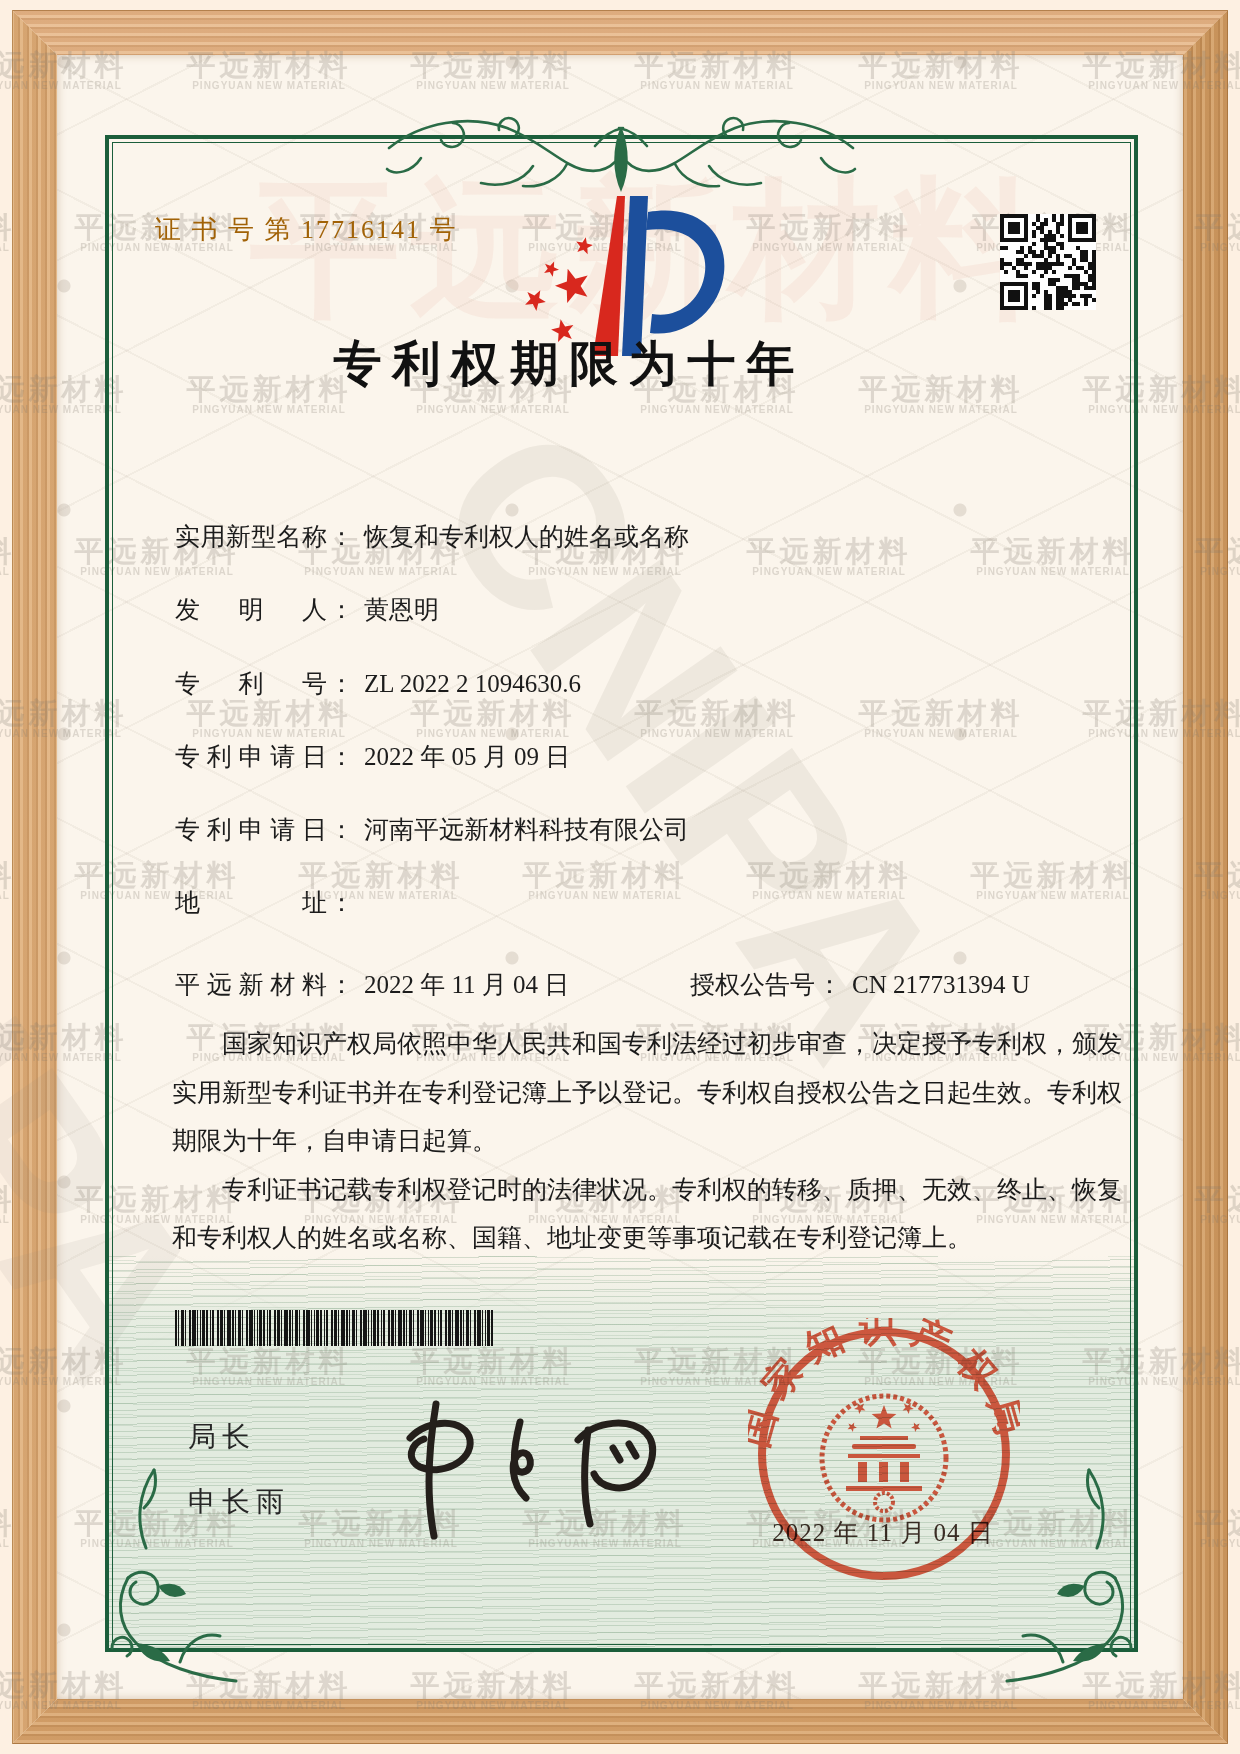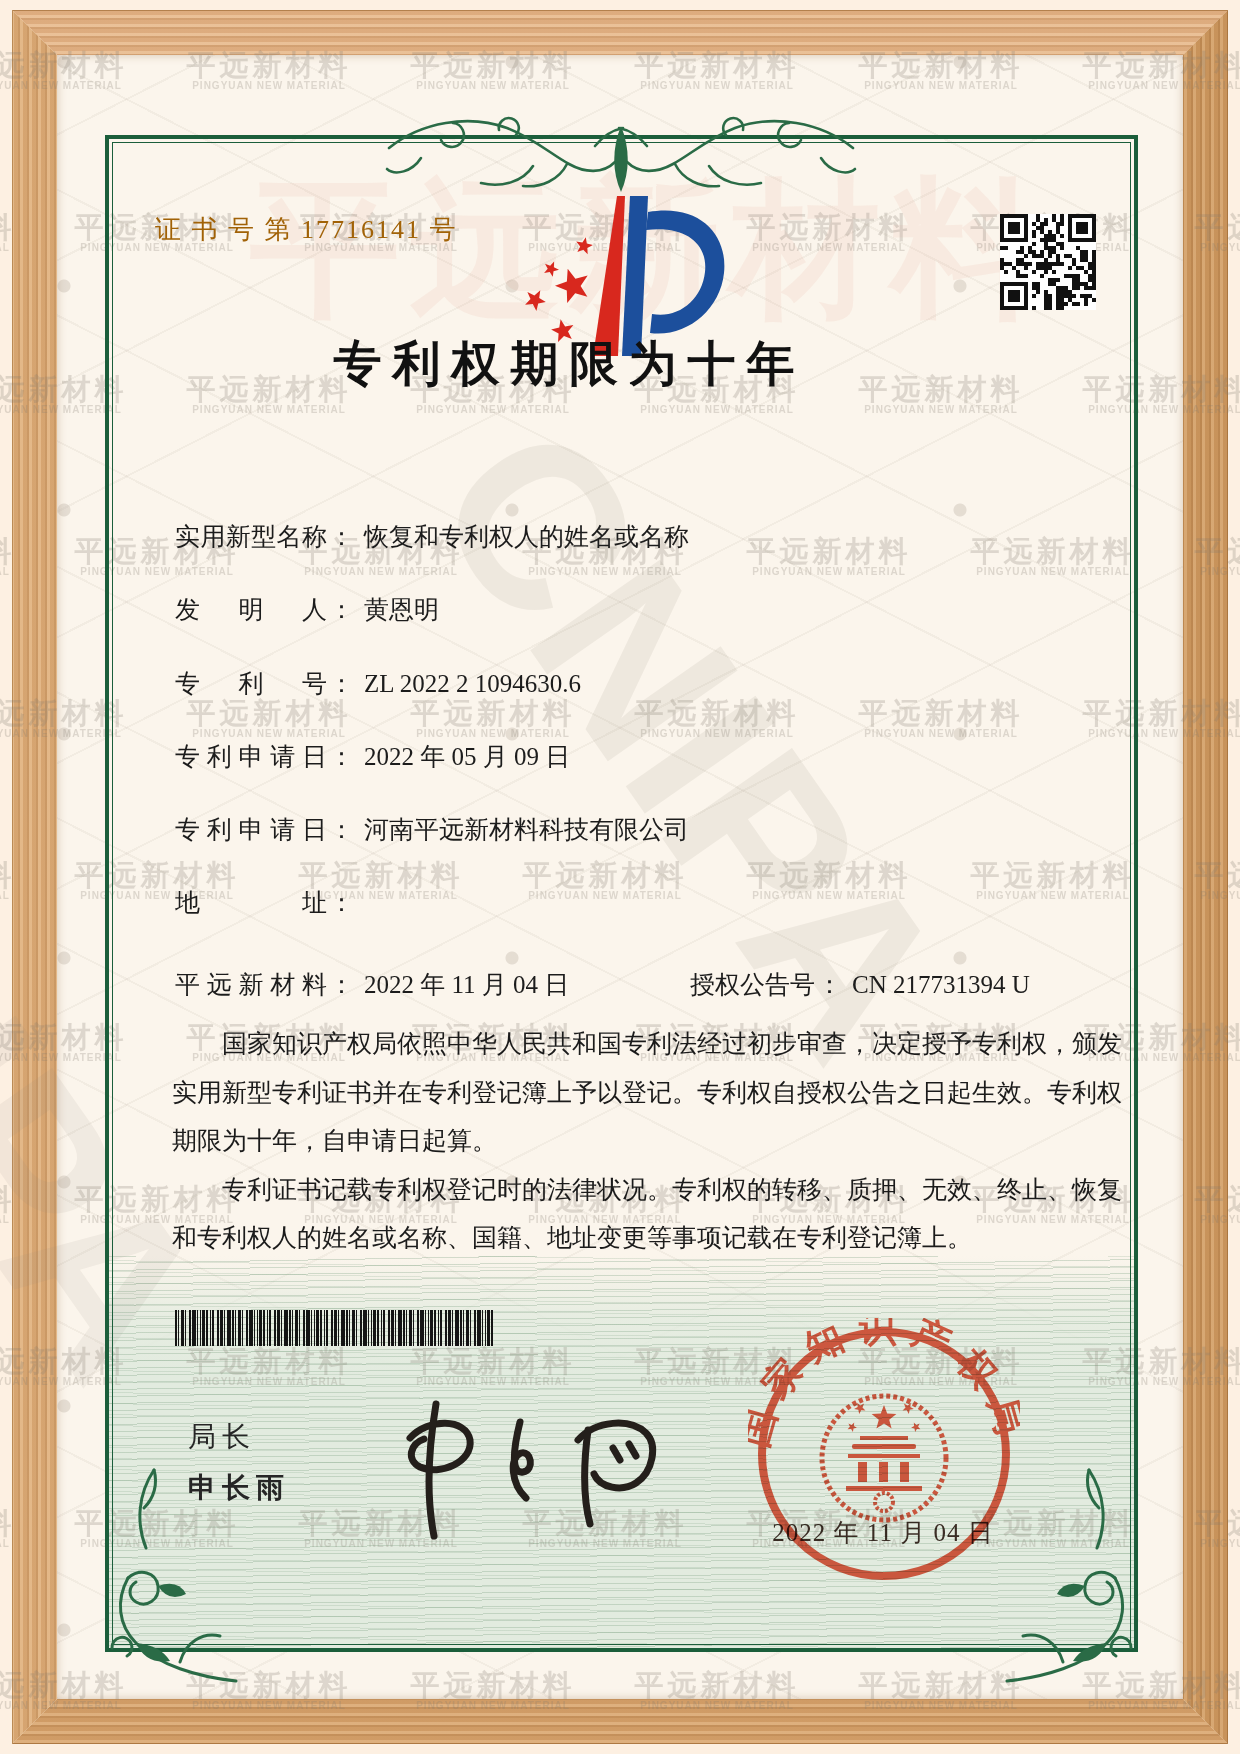--- a/index.html
+++ b/index.html
@@ -60,21 +60,21 @@
   .r6 .val{width:665px;}
   .r7{top:968px;}
   .grant2{position:absolute;left:515px;top:0;display:flex;white-space:nowrap;}
   .grant2 .colon{margin:0 10px 0 2px;}
   .body{position:absolute;left:172px;top:1020px;width:950px;font-size:25px;line-height:48.5px;text-align:justify;color:#1b1b1b;}
   .body p{margin:0;text-indent:2em;}
   .barcode{position:absolute;left:175px;top:1310px;width:322px;height:36px;}
   .barcode div{position:absolute;top:0;height:36px;background:#141414;}
   .signer{position:absolute;left:188px;top:1418px;font-family:"Liberation Sans","DejaVu Sans",sans-serif;
           font-size:28px;color:#262626;letter-spacing:6px;}
-  .signer .name{display:block;margin-top:13px;font-weight:bold;}
+  .signer .name{display:block;margin-top:27px;}
   .signature{position:absolute;left:382px;top:1386px;}
   .pagefoot{position:absolute;left:105px;top:1601px;width:1033px;text-align:center;transform:translateX(-28px);
             font-size:23px;color:#222;letter-spacing:3px;}
   .contnote{position:absolute;left:105px;top:1666px;width:1033px;text-align:center;font-size:25px;letter-spacing:6px;color:#1b1b1b;}
   
   .seal{position:absolute;left:748px;top:1318px;z-index:9;mix-blend-mode:multiply;opacity:.92;}
   .seal-date{position:absolute;left:758px;top:1516px;width:250px;text-align:center;z-index:10;
              font-size:25px;letter-spacing:1px;color:#42312a;mix-blend-mode:multiply;}
 </style>
 </head>

